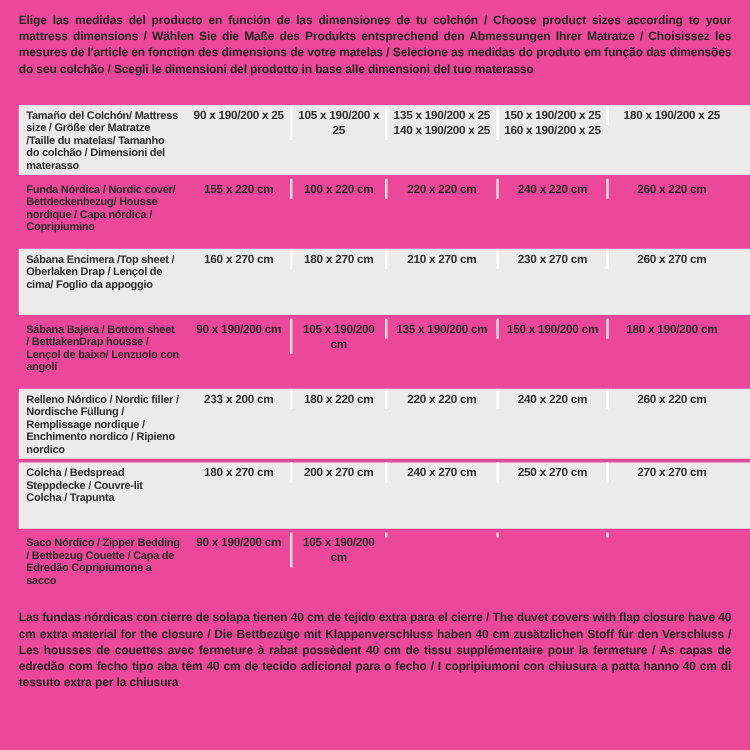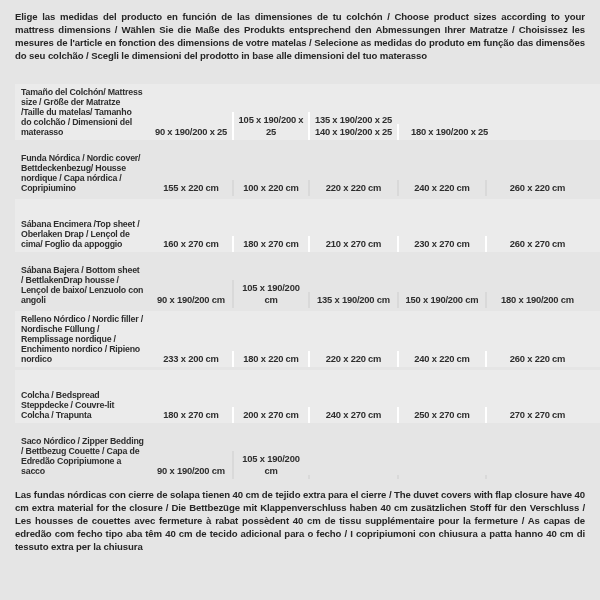--- a/index.html
+++ b/index.html
@@ -4,21 +4,21 @@
 <style>
   html, body {
     margin: 0;
     padding: 0;
     background: #ffffff;
   }
   .page {
     position: relative;
     width: 600px;
     height: 600px;
-    background: #e5e5e5;
+    background: #ec4899;
     font-family: "Liberation Sans", sans-serif;
     color: #2e2e2e;
     overflow: hidden;
   }
   .blurb {
     font-weight: bold;
     font-size: 9.6px;
     line-height: 13px;
     text-align: justify;
     letter-spacing: -0.1px;
@@ -27,21 +27,21 @@
   }
   .blurb.bottom {
     margin-top: 9px;
   }
   .table {
     margin: 22px 0 0 15px;
     width: 585px;
   }
   .trow {
     display: flex;
-    align-items: flex-end;
+    align-items: flex-start;
     min-height: 53px;
     margin-bottom: 3px;
   }
   .trow.shaded {
     background: #ebebeb;
   }
   .cell {
     display: flex;
     align-items: center;
     box-sizing: border-box;
@@ -81,20 +81,22 @@
 <div class="page">
   <p class="blurb top">Elige las medidas del producto en función de las dimensiones de tu colchón / Choose product sizes according to your mattress dimensions / Wählen Sie die Maße des Produkts entsprechend den Abmessungen Ihrer Matratze / Choisissez les mesures de l'article en fonction des dimensions de votre matelas / Selecione as medidas do produto em função das dimensões do seu colchão / Scegli le dimensioni del prodotto in base alle dimensioni del tuo materasso</p>
 
   <div class="table">
       <div class="trow shaded">
         <div class="cell label">Tamaño del Colchón/ Mattress size / Größe der Matratze /Taille du matelas/ Tamanho do colchão / Dimensioni del materasso</div>
         <div class="cell val c0">90 x 190/200 x 25</div>
         <div class="cell val c1">105 x 190/200 x 25</div>
         <div class="cell val c2">135 x 190/200 x 25
 140 x 190/200 x 25</div>
+        <div class="cell val c3">150 x 190/200 x 25
+160 x 190/200 x 25</div>
         <div class="cell val c4">180 x 190/200 x 25</div>
       </div>
       <div class="trow plain">
         <div class="cell label">Funda Nórdica / Nordic cover/ Bettdeckenbezug/ Housse nordique / Capa nórdica / Copripiumino</div>
         <div class="cell val c0">155 x 220 cm</div>
         <div class="cell val c1">100 x 220 cm</div>
         <div class="cell val c2">220 x 220 cm</div>
         <div class="cell val c3">240 x 220 cm</div>
         <div class="cell val c4">260 x 220 cm</div>
       </div>

